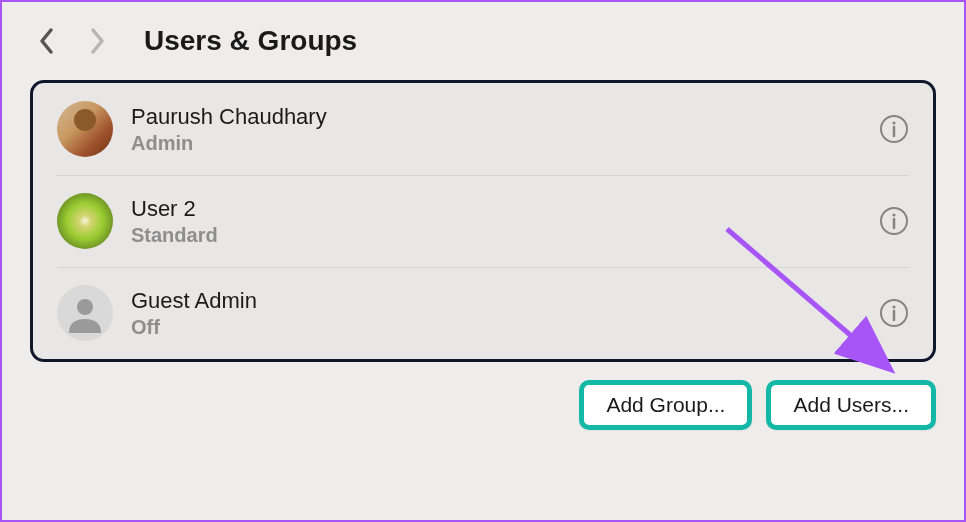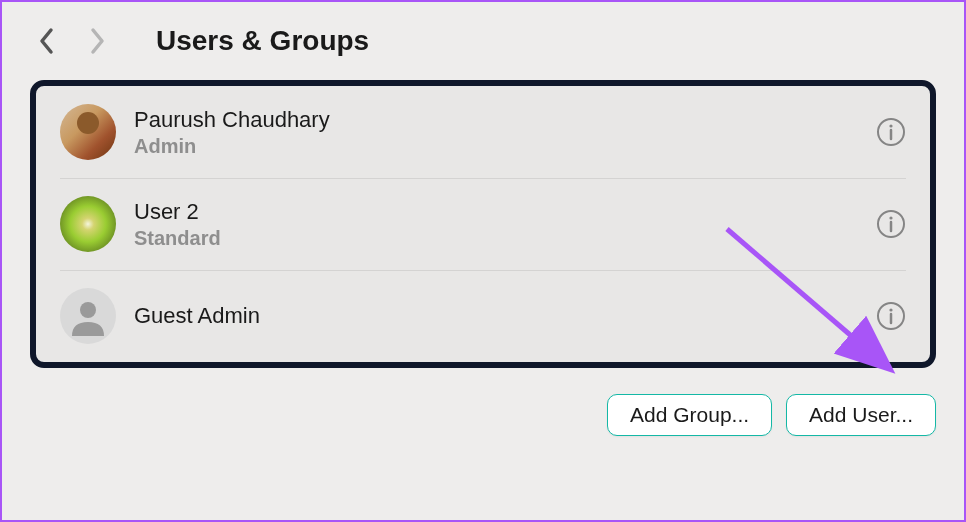--- a/index.html
+++ b/index.html
@@ -30,26 +30,26 @@
       justify-content: center;
       cursor: pointer;
     }
     .nav-arrow svg { width: 18px; height: 28px; }
     .nav-back svg { stroke: #555; }
     .nav-forward svg { stroke: #b5b5b5; }
     .title {
       font-size: 28px;
       font-weight: 700;
       color: #1a1a1a;
-      margin-left: 26px;
+      margin-left: 14px;
     }
     .panel {
       margin: 0 28px;
       background: #e8e7e6;
-      border: 6px solid #0f172a;
+      border: 3px solid #0f172a;
       border-radius: 14px;
       overflow: hidden;
     }
     .user-row {
       display: flex;
       align-items: center;
       padding: 18px 24px;
       gap: 18px;
       position: relative;
     }
@@ -121,28 +121,27 @@
       fill: none;
     }
     .footer {
       display: flex;
       justify-content: flex-end;
       gap: 14px;
       padding: 18px 28px;
     }
     .btn {
       background: #fff;
-      border: 1px solid #14b8a6;
+      border: 5px solid #14b8a6;
       border-radius: 10px;
       padding: 8px 22px;
       font-size: 21px;
       color: #1a1a1a;
       cursor: pointer;
       box-shadow: 0 1px 2px rgba(0,0,0,0.05);
-      margin-top: 8px;
     }
     .arrow-annotation {
       position: absolute;
       top: 222px;
       left: 720px;
       pointer-events: none;
     }
   </style>
 </head>
 <body>
@@ -197,35 +196,36 @@
 
     <div class="user-row">
       <div class="avatar avatar-3">
         <svg viewBox="0 0 40 40">
           <circle cx="20" cy="14" r="8" fill="#9a9a9a"></circle>
           <path d="M 4 40 Q 4 26 20 26 Q 36 26 36 40 Z" fill="#9a9a9a"></path>
         </svg>
       </div>
       <div class="user-info">
         <div class="user-name">Guest Admin</div>
+        <div class="user-role">Off</div>
       </div>
       <div class="info-btn">
         <svg viewBox="0 0 30 30">
           <circle cx="15" cy="15" r="13" stroke-width="2"></circle>
           <circle cx="15" cy="9" r="1.6" fill="#858585" stroke="none"></circle>
           <line x1="15" y1="13" x2="15" y2="22" stroke-width="2.5" stroke-linecap="round"></line>
         </svg>
       </div>
     </div>
 
   </div>
 
   <div class="footer">
     <button class="btn">Add Group...</button>
-    <button class="btn">Add User...</button>
+    <button class="btn">Add Users...</button>
   </div>
 
 </div>
 
 <svg class="arrow-annotation" width="200" height="170">
   <defs>
     <marker id="arrowhead" markerWidth="12" markerHeight="12" refX="9" refY="5" orient="auto">
       <polygon points="0 0, 12 5, 0 10" fill="#a855f7"></polygon>
     </marker>
   </defs>

